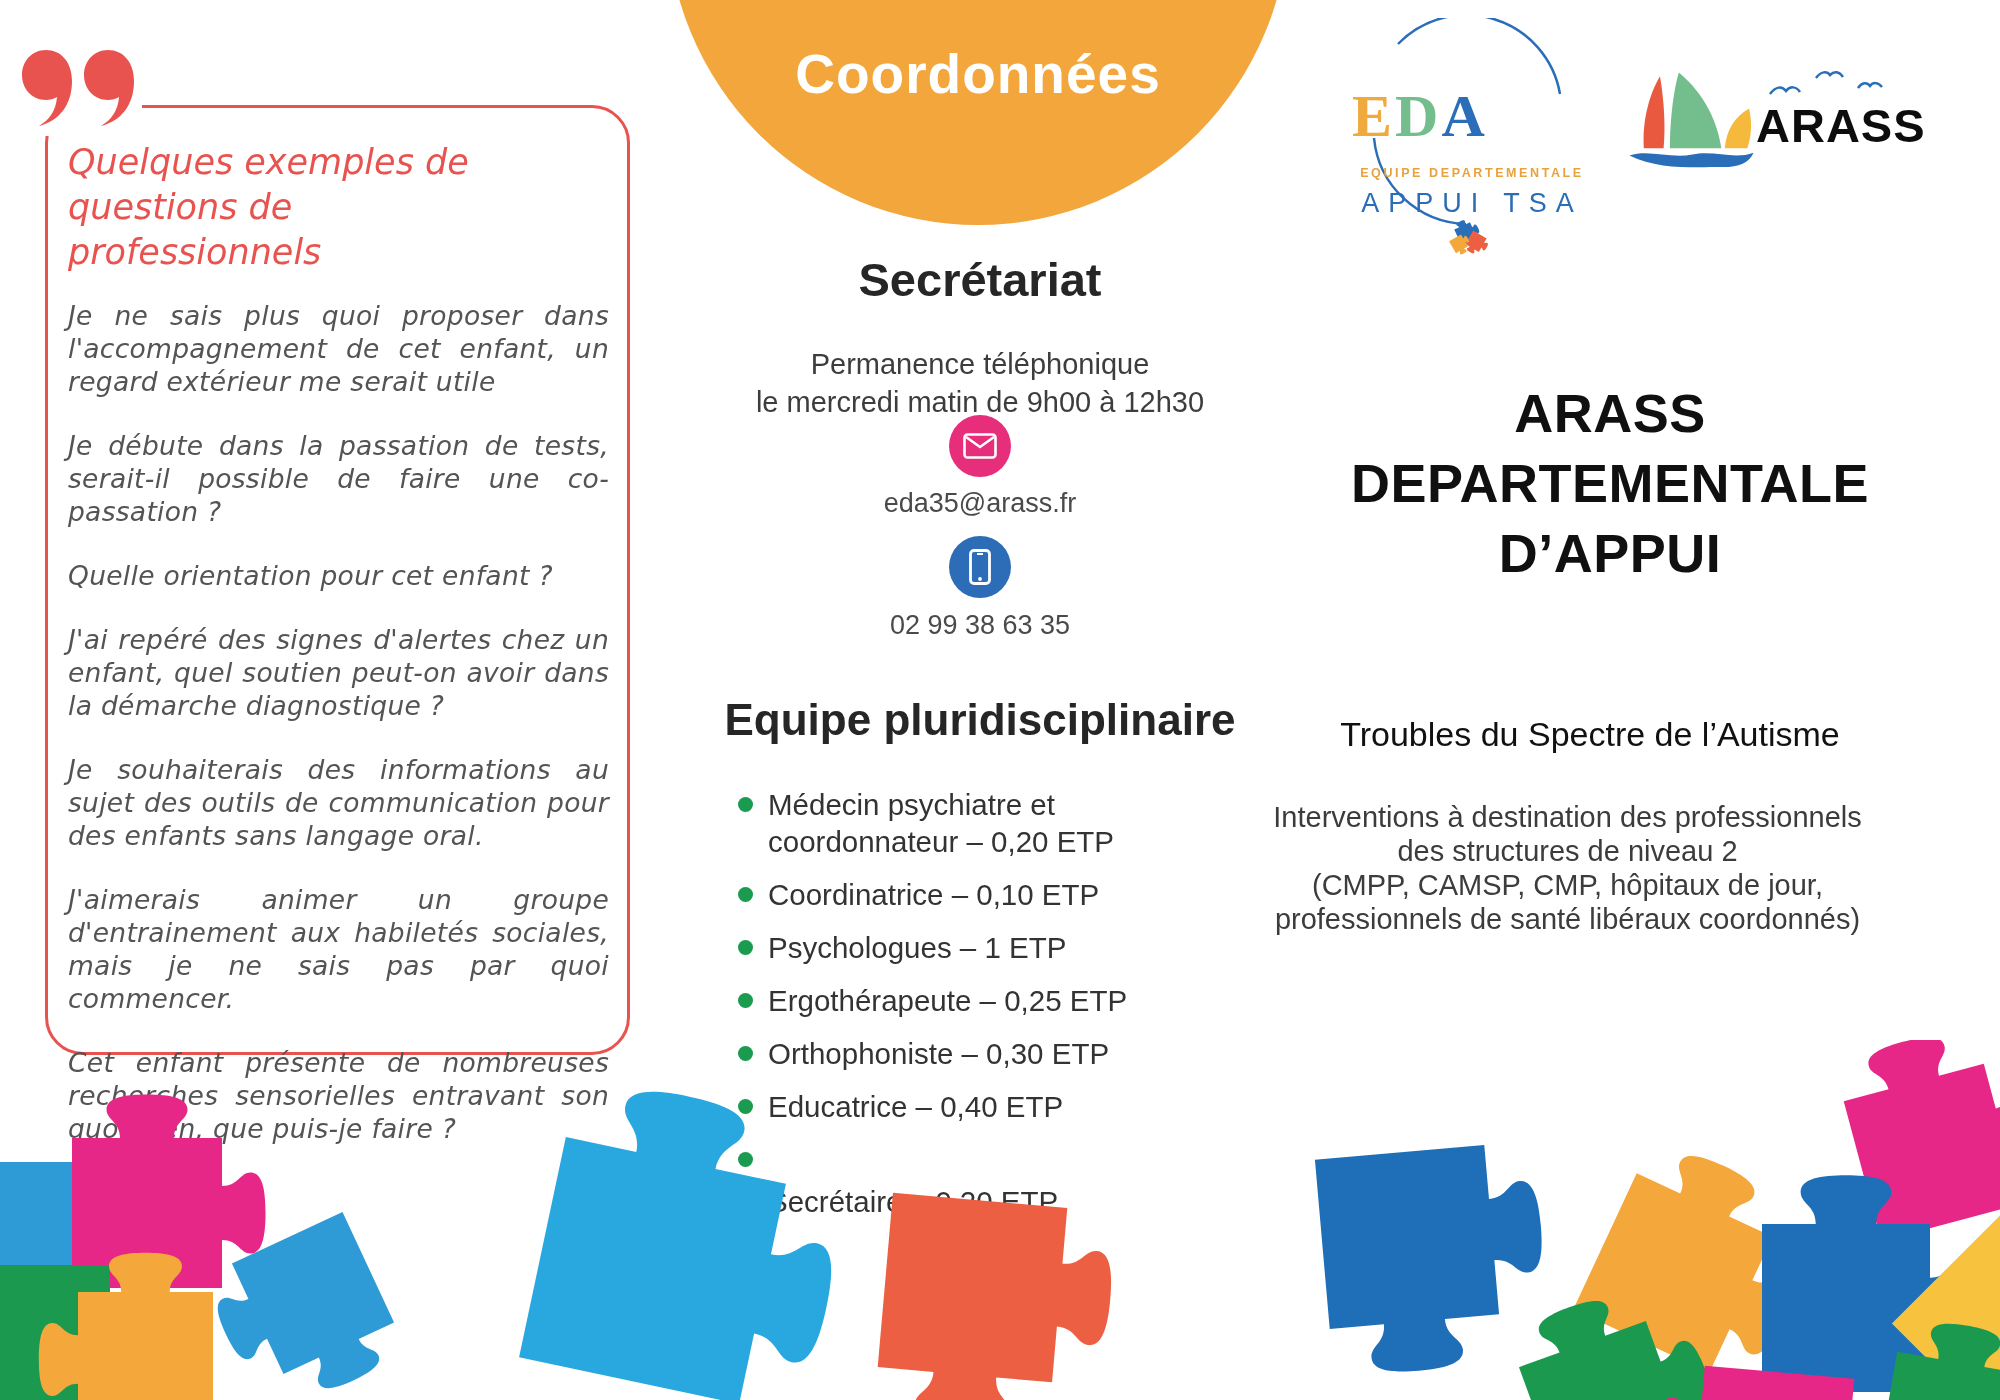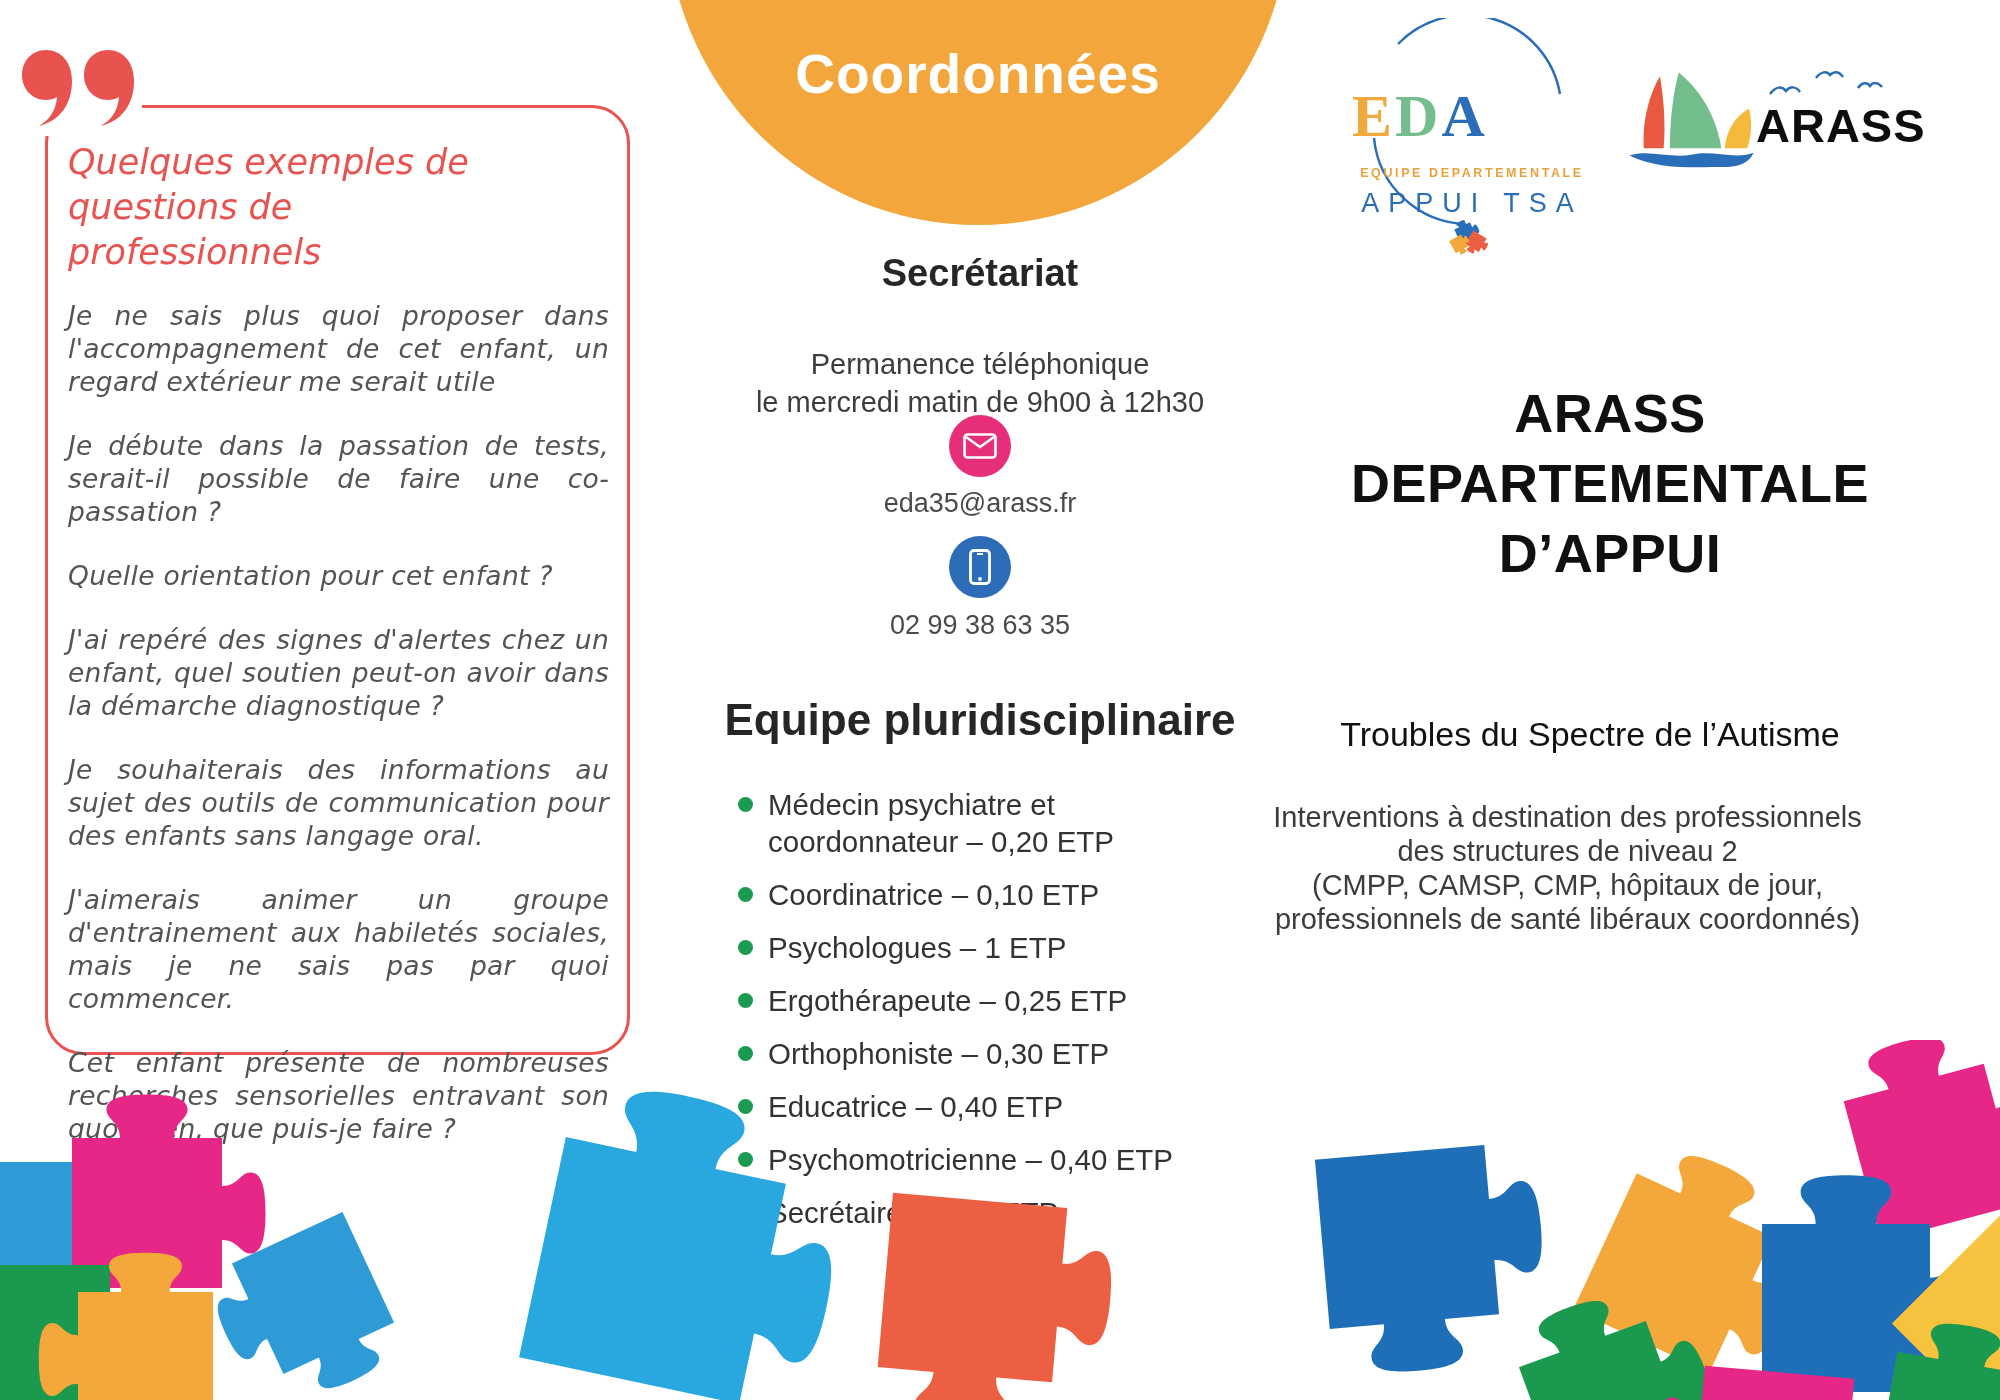--- a/index.html
+++ b/index.html
@@ -17,21 +17,21 @@
   .q-item{color:#545454;font-size:26.5px;line-height:33px;letter-spacing:.3px;
           text-align:justify;margin:0 0 31px 8px;}
   .q-item:last-child{margin-bottom:0;}
 
   
   .orange-circle{position:absolute;left:667px;top:-400px;width:622px;height:625px;
                  border-radius:50%;background:var(--orange,#f2a63b);}
   .coord-title{position:absolute;left:667px;top:42px;width:622px;text-align:center;
                color:#fff;font-size:55px;font-weight:bold;letter-spacing:1px;}
   .mid-center{position:absolute;left:640px;width:680px;text-align:center;}
-  .sec-title{top:252px;font-size:38px;font-weight:bold;color:#262626;}
+  .sec-title{top:252px;font-size:47px;font-weight:bold;color:#262626;}
   .perm{top:345px;font-size:29px;line-height:38px;color:#3d3d3d;}
   .icon-circle{position:absolute;left:949px;width:62px;height:62px;border-radius:50%;
                display:flex;align-items:center;justify-content:center;}
   .mail-circle{top:415px;background:var(--pink,#e62e7b);}
   .phone-circle{top:536px;background:var(--blue,#2d6db8);}
   .contact-line{font-size:27px;color:#4a4a4a;}
   .email-line{top:488px;}
   .phone-line{top:610px;}
   .team-title{top:695px;font-size:44px;font-weight:bold;color:#262626;}
   .team-list{position:absolute;left:722px;top:770px;width:535px;list-style:none;margin:0;padding:0;}
@@ -143,21 +143,20 @@
     <li>
         <span class="bullet"></span>
         <span class="member-text">Orthophoniste – 0,30 ETP</span>
       </li>
     <li>
         <span class="bullet"></span>
         <span class="member-text">Educatrice – 0,40 ETP</span>
       </li>
     <li>
         <span class="bullet"></span>
-        <span class="member-text">Psychomotricienne – 0,40 ETP</span>
       </li>
     <li>
         <span class="bullet"></span>
         <span class="member-text">Secrétaire – 0,20 ETP</span>
       </li>
   </ul>
 
   <div class="eda-logo">
     <svg class="eda-arcs" width="240" height="215" viewBox="0 0 240 215">
       <path d="M46,26 A95,95 0 0 1 208,76" stroke="#2a6db8" stroke-width="2.5" fill="none"></path>

